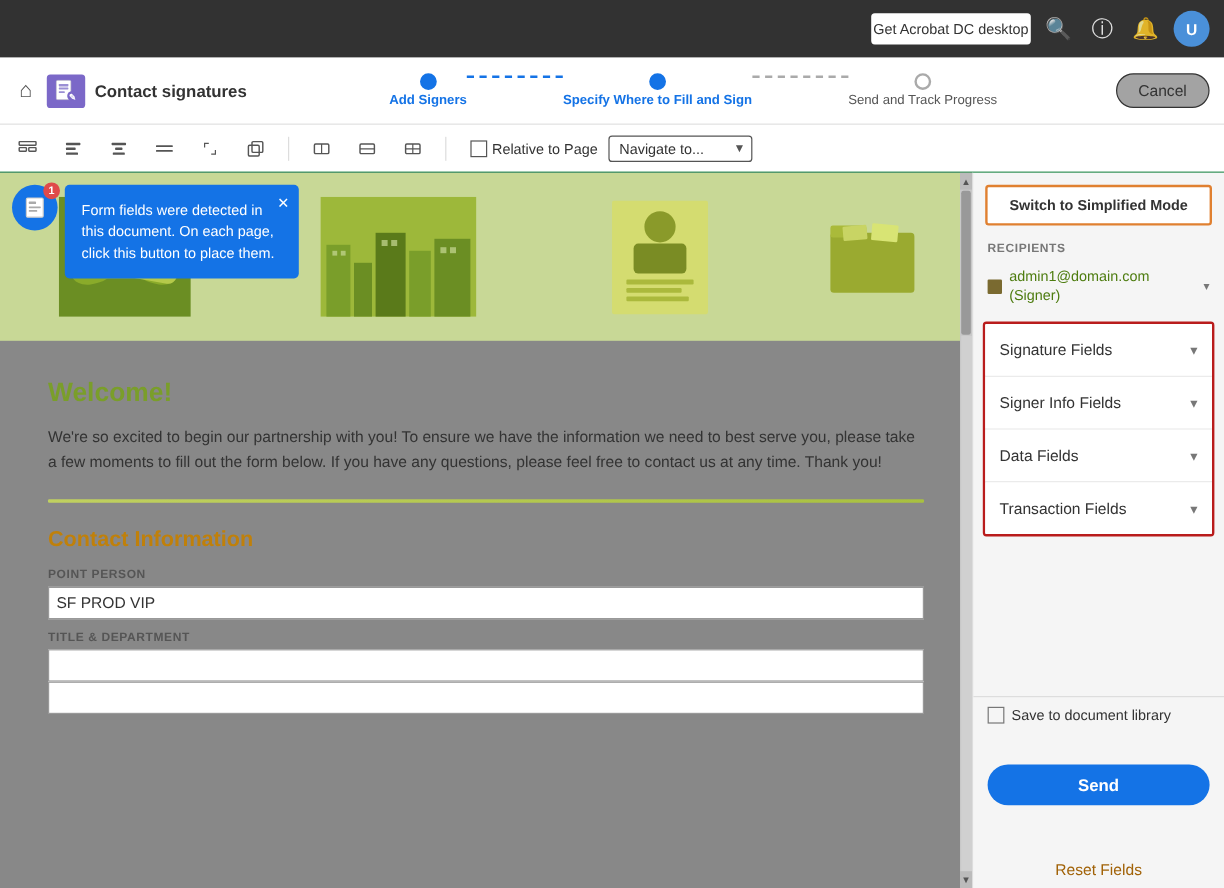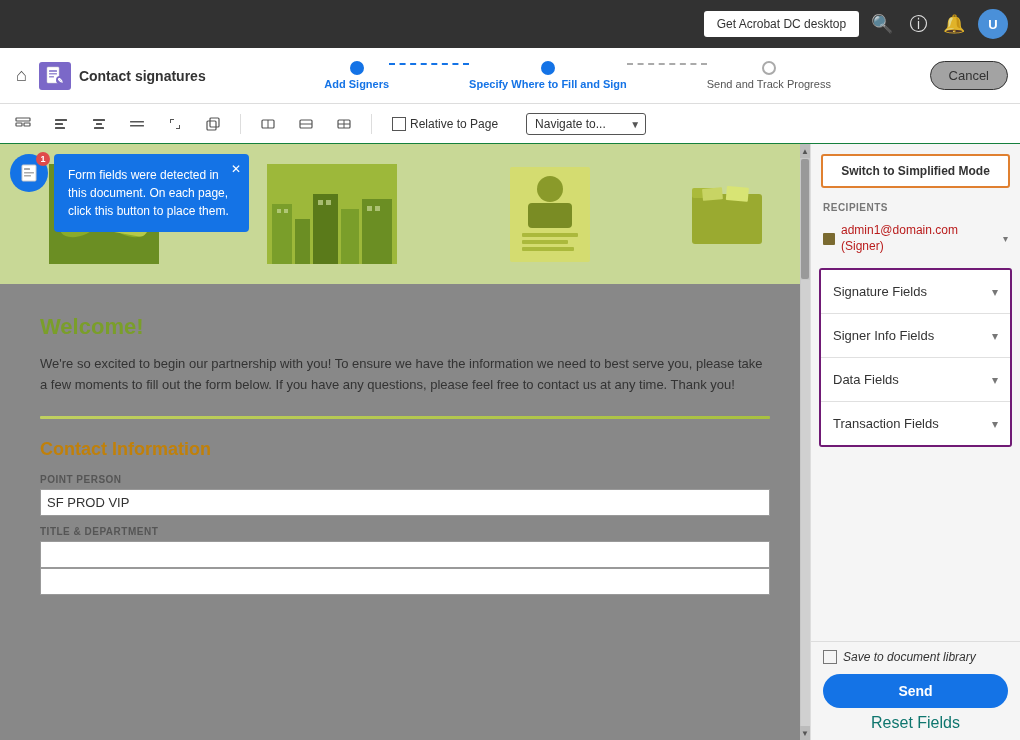--- a/index.html
+++ b/index.html
@@ -12,21 +12,21 @@
       display: flex;
       align-items: center;
       justify-content: flex-end;
       padding: 0 12px;
       gap: 8px;
     }
     .get-acrobat-btn {
       background: white;
       border: none;
       border-radius: 3px;
-      padding: 6px 13px;
+      padding: 6px 2px;
       font-size: 12px;
       cursor: pointer;
       color: #333;
     }
     .top-icon {
       color: white;
       font-size: 18px;
       cursor: pointer;
       padding: 4px;
       opacity: 0.85;
@@ -115,21 +115,21 @@
     .tb-sep { width: 1px; height: 20px; background: #ddd; margin: 0 4px; }
     .relative-to-page {
       display: flex; align-items: center; gap: 4px;
       margin-left: 8px; cursor: pointer;
     }
     .relative-checkbox {
       width: 14px; height: 14px; border: 1.5px solid #555;
       display: flex; align-items: center; justify-content: center;
     }
     .navigate-select {
-      margin-left: 20px;
+      margin-left: 1px;
       border: 1.5px solid #555;
       border-radius: 3px;
       padding: 3px 24px 3px 8px;
       font-size: 12px;
       color: #333;
       background: white;
       cursor: pointer;
       appearance: none;
       min-width: 120px;
       position: relative;
@@ -309,31 +309,31 @@
       padding: 6px 12px;
       cursor: pointer;
     }
     .recipient-color {
       width: 12px; height: 12px;
       background: #7a6a30;
       border-radius: 1px;
       flex-shrink: 0;
     }
     .recipient-name {
-      font-size: 12px; color: #b91c1c; flex: 1;
+      font-size: 12px; color: #4d7c0f; flex: 1;
       line-height: 1.3;
     }
     .recipient-chevron {
       font-size: 10px; color: #777;
     }
 
     
     .fields-panel {
       margin: 8px;
-      border: 2px solid #701a75;
+      border: 2px solid #b91c1c;
       border-radius: 3px;
       background: white;
       overflow: hidden;
     }
     .field-section {
       border-bottom: 1px solid #e0e0e0;
     }
     .field-section:last-child { border-bottom: none; }
     .field-section-header {
       display: flex; align-items: center; justify-content: space-between;
@@ -348,22 +348,21 @@
 
     
     .bottom-section {
       margin-top: auto;
       padding: 8px 12px;
       border-top: 1px solid #ddd;
       background: #f5f5f5;
     }
     .save-row {
       display: flex; align-items: flex-end; gap: 6px;
-      margin-bottom: 0;
-      font-style: italic;
+      margin-bottom: 24px;
     }
     .save-checkbox {
       width: 14px; height: 14px;
       border: 1.5px solid #777;
       cursor: pointer;
     }
     .save-label { font-size: 12px; color: #333; cursor: pointer; }
     .send-btn {
       width: 100%;
       background: #1473e6;
@@ -372,24 +371,25 @@
       border-radius: 20px;
       padding: 9px;
       font-size: 14px;
       font-weight: bold;
       cursor: pointer;
       margin-bottom: 6px;
       margin-top: 10px;
     }
     .reset-link {
       text-align: center;
-      font-size: 16px;
-      color: #0f766e;
+      font-size: 13px;
+      color: #a16207;
       cursor: pointer;
       text-decoration: none;
+      margin-top: 40px;
     }
   </style>
 </head>
 <body>
 
 <div class="top-bar">
   <button class="get-acrobat-btn">Get Acrobat DC desktop</button>
   <span class="top-icon">🔍</span>
   <span class="top-icon">ⓘ</span>
   <span class="top-icon">🔔</span>

